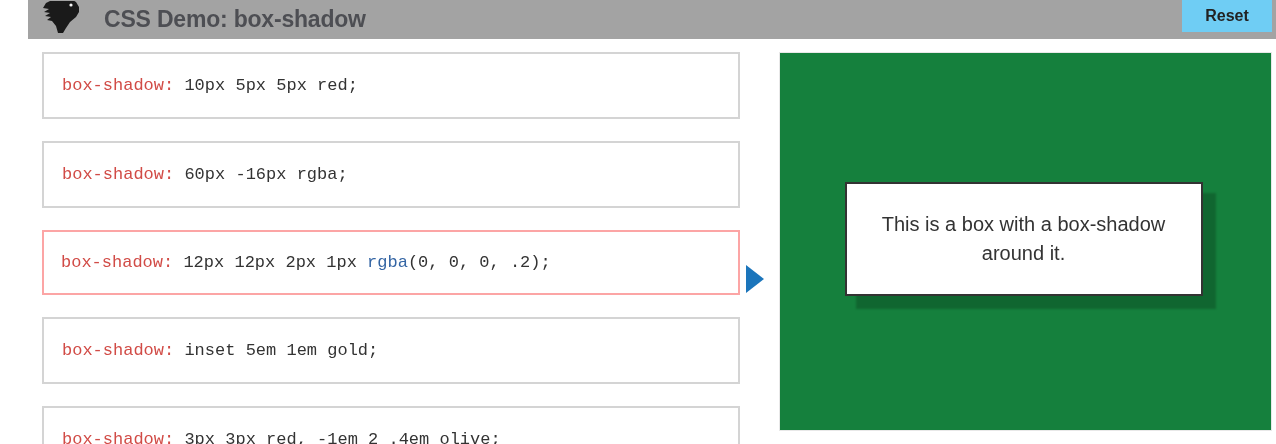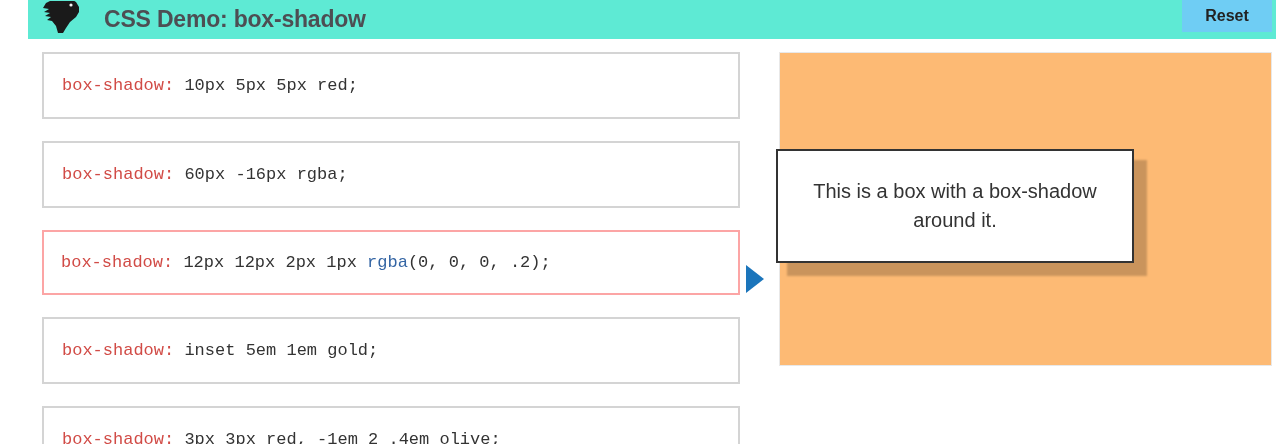--- a/index.html
+++ b/index.html
@@ -15,21 +15,21 @@
     position: relative;
   }
 
   
   #header {
     position: absolute;
     left: 28px;
     top: 0;
     width: 1248px;
     height: 39px;
-    background: #5eead4;
+    background: #a3a3a3;
     box-sizing: border-box;
   }
   #header-left {
     position: absolute;
     left: 8px;
     top: 0;
     display: flex;
     align-items: center;
     height: 39px;
   }
@@ -119,27 +119,27 @@
     border-bottom: 14px solid transparent;
     border-left: 18px solid #1b75bb;
   }
 
   
   #output-panel {
     position: absolute;
     left: 751px;
     top: 13px;
     width: 493px;
-    height: 314px;
-    background: #fdba74;
+    height: 379px;
+    background: #15803d;
     border: 1px solid #e8e8e8;
     box-sizing: border-box;
     display: flex;
     align-items: center;
-    justify-content: flex-start;
+    justify-content: center;
   }
   #demo-box {
     width: 358px;
     box-sizing: border-box;
     border: 2px solid #333333;
     background: #ffffff;
     padding: 26px 22px;
     font-family: "Liberation Sans", sans-serif;
     font-size: 20px;
     line-height: 29px;

